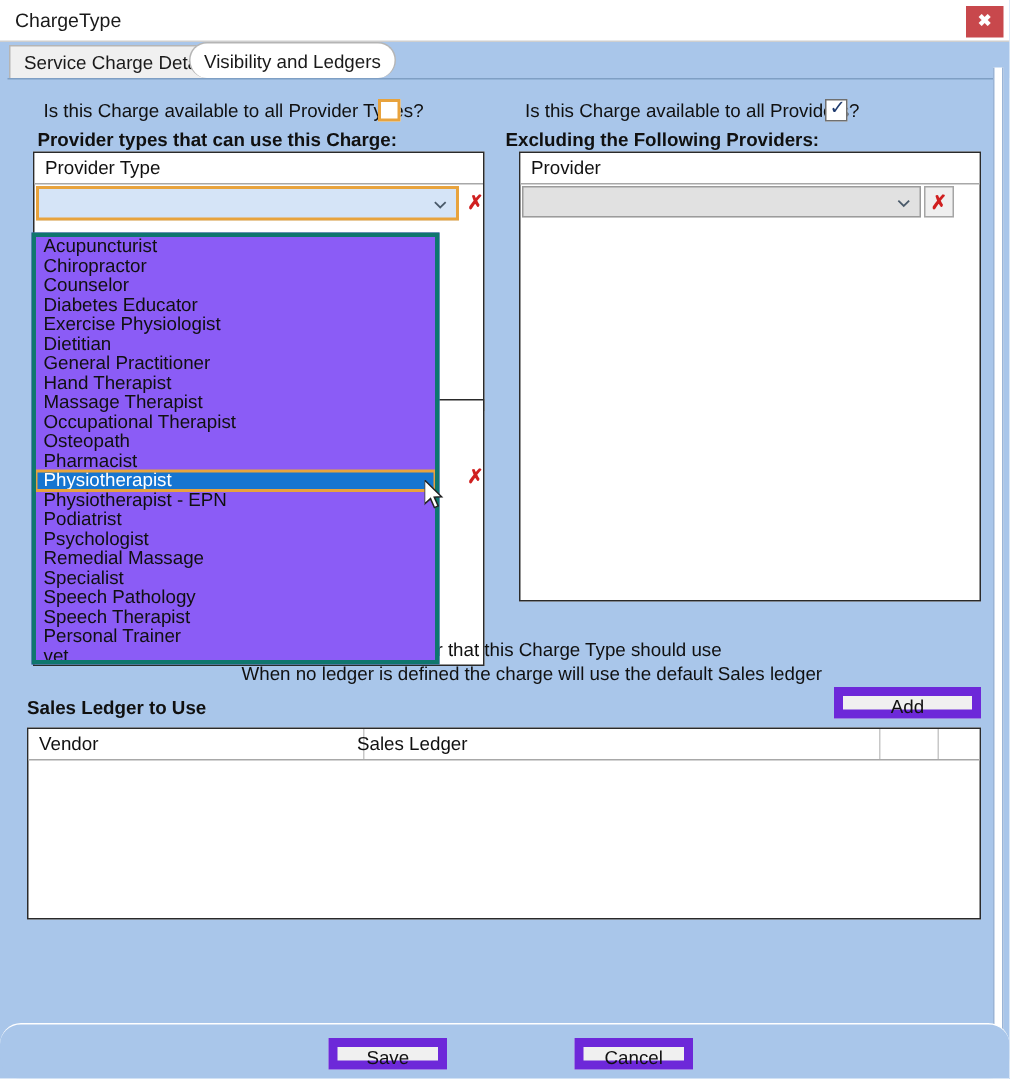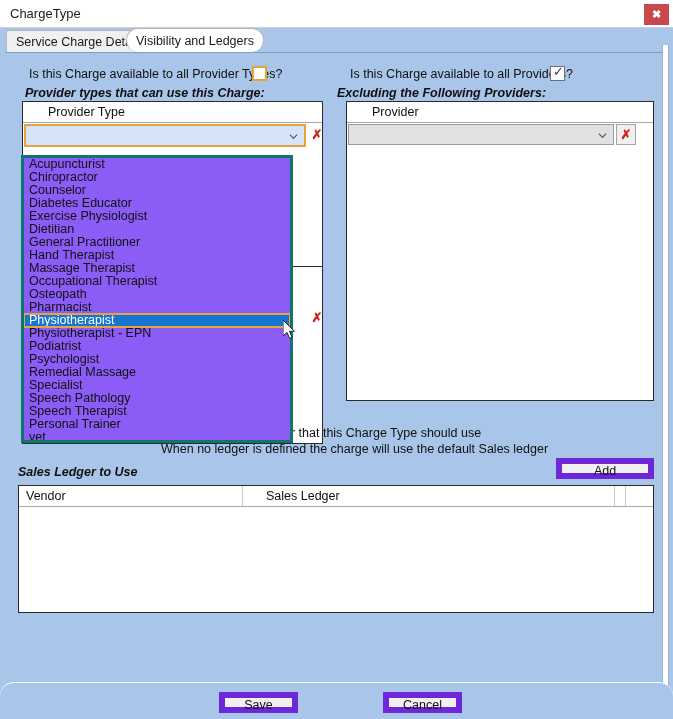--- a/index.html
+++ b/index.html
@@ -95,21 +95,21 @@
     background: #a9c6ea;
     border-top: 1px solid #7f9fc4;
     box-sizing: border-box;
   }
   .lbl {
     position: absolute;
     font-size: 12.5px;
     color: #101010;
     white-space: nowrap;
   }
-  .lbl.bold { font-weight: bold; font-style: italic; }
+  .lbl.bold { font-weight: bold; }
 
   
   .cb {
     position: absolute;
     width: 15px; height: 15px;
     background: #ffffff;
     box-sizing: border-box;
     cursor: pointer;
   }
   .cb.orange { border: 2px solid #e8a33d; }
@@ -144,21 +144,21 @@
     height: 20px;
     line-height: 20px;
     font-size: 12.5px;
     color: #101010;
     padding-left: 7px;
     box-sizing: border-box;
     border-right: 1px solid #c8c8c8;
     white-space: nowrap;
     overflow: hidden;
   }
-  .grid-header .hcell.last { border-right: none; margin-left: 18px; }
+  .grid-header .hcell.last { border-right: none; }
 
   
   .combo {
     position: absolute;
     box-sizing: border-box;
     cursor: pointer;
   }
   .combo.focused {
     background: #d5e4f7;
     border: 2px solid #e8a33d;
@@ -326,21 +326,21 @@
     <div class="lbl" style="left:156px; top:373px;">Define the Sales Ledger that this Charge Type should use</div>
     <div class="lbl" style="left:156px; top:389px;">When no ledger is defined the charge will use the default Sales ledger</div>
 
     <div class="lbl bold" style="left:13px; top:412px;">Sales Ledger to Use</div>
 
     <button class="btn" style="left:551px; top:405px; width:98px; height:21px;">Add</button>
 
     <div class="grid" style="left:13px; top:432px; width:636px; height:128px;">
       <div class="grid-header" style="width:634px;">
         <div class="hcell" style="left:0; width:224px;">Vendor</div>
-        <div class="hcell" style="left:240px; width:356px;">Sales Ledger</div>
+        <div class="hcell" style="left:212px; width:356px;">Sales Ledger</div>
         <div class="hcell" style="left:580px; width:27px;"></div>
         <div class="hcell last" style="left:607px; width:27px;"></div>
       </div>
     </div>
   </div>
 
   <div class="dropdown">
       <div class="dd-item">Acupuncturist</div>
       <div class="dd-item">Chiropractor</div>
       <div class="dd-item">Counselor</div>

